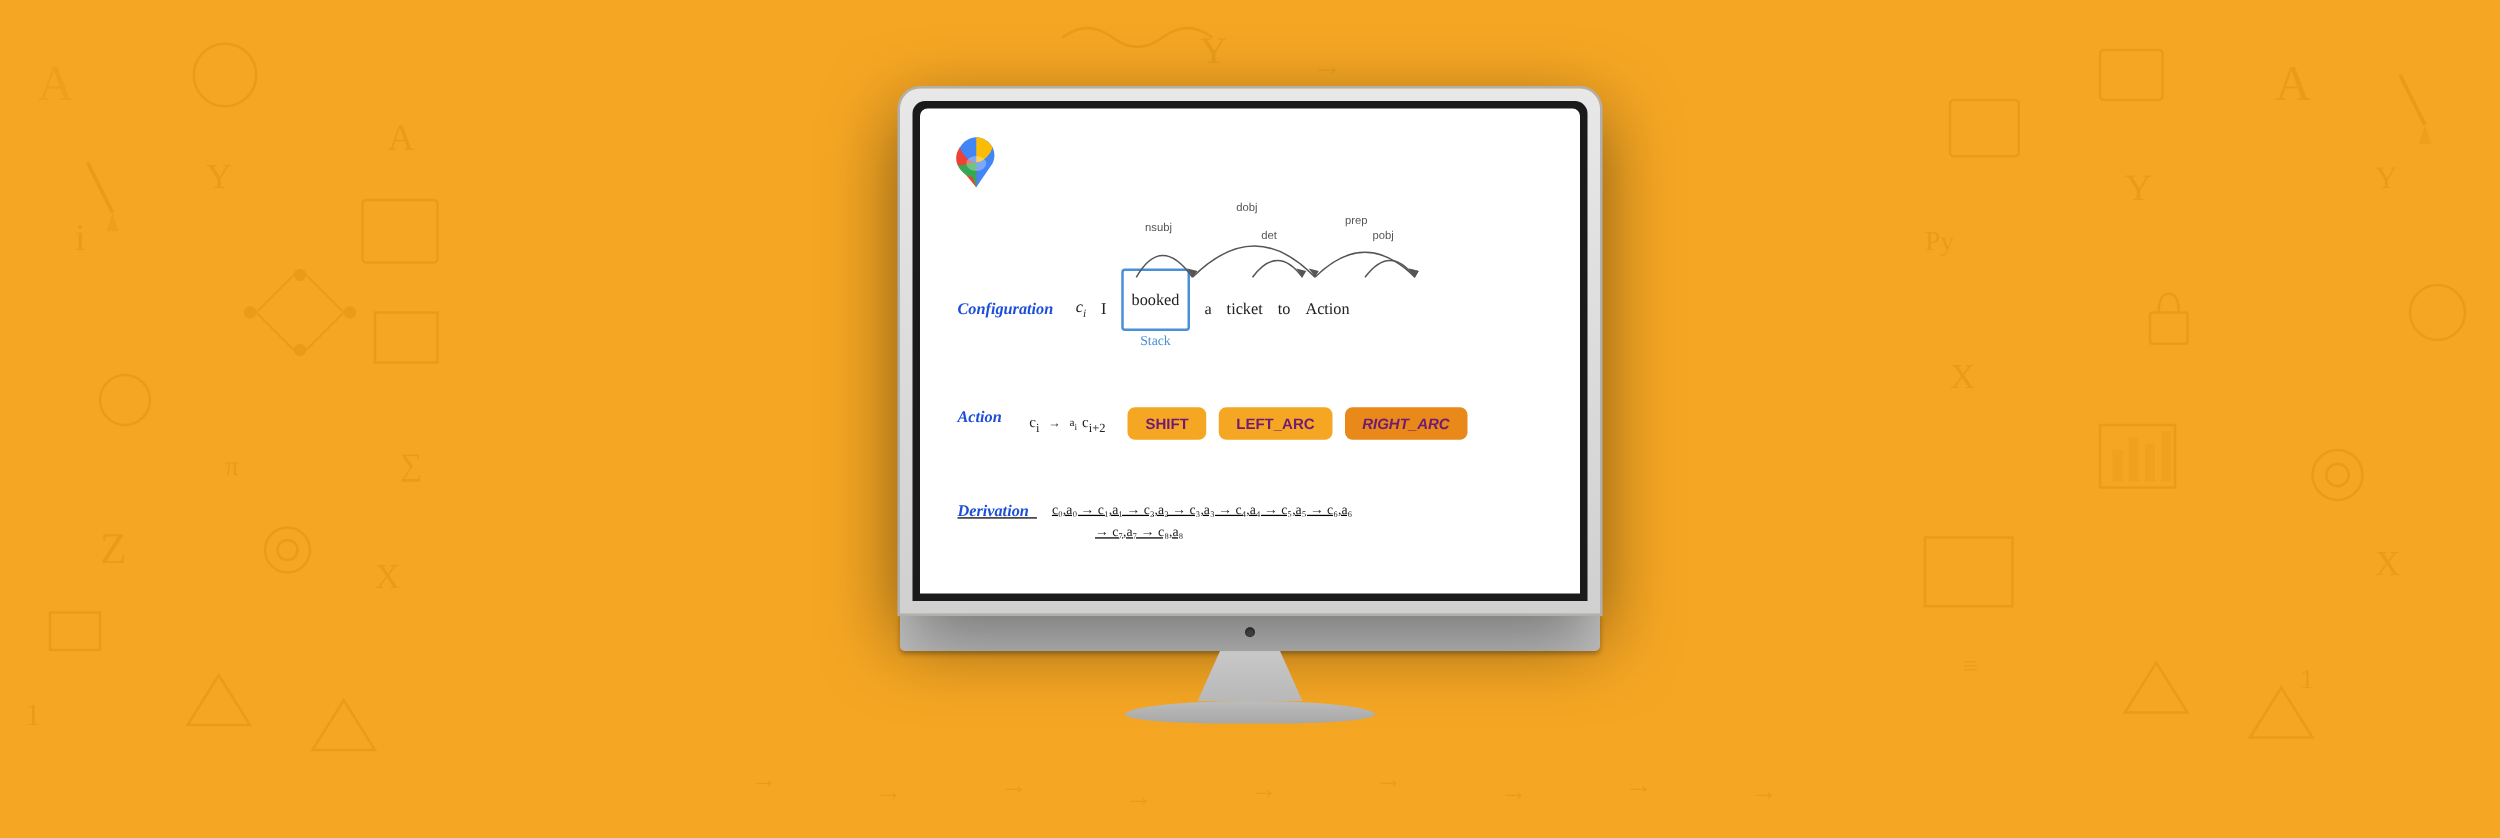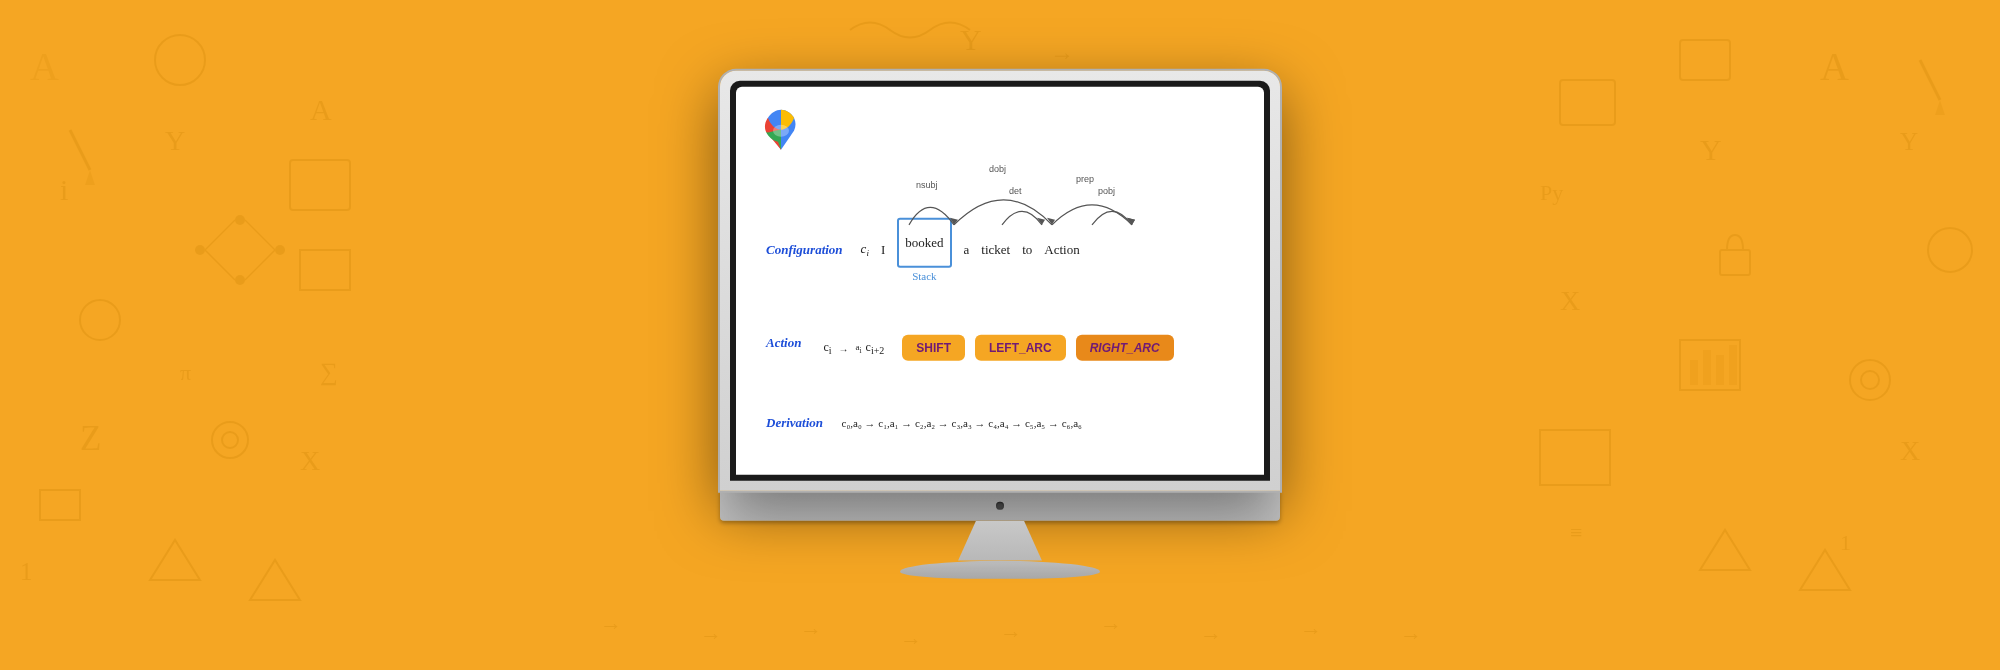--- a/index.html
+++ b/index.html
@@ -177,20 +177,21 @@
     .action-btn.highlighted {
       background: #E8891A;
       font-style: italic;
     }
 
     
     .derivation-row {
       display: flex;
       flex-direction: column;
       margin-top: 4px;
+      text-decoration: underline;
     }
 
     .derivation-formula {
       font-size: 11px;
       font-family: 'Times New Roman', serif;
       color: #222;
       line-height: 1.6;
     }
 
     .derivation-line {
@@ -403,20 +404,23 @@
             <button class="action-btn">SHIFT</button>
             <button class="action-btn">LEFT_ARC</button>
             <button class="action-btn highlighted">RIGHT_ARC</button>
           </div>
 
           <div class="derivation-row">
             <div class="derivation-line">
               <span class="section-label">Derivation&nbsp;&nbsp;</span>
               <span class="derivation-formula">c₀,a₀ → c₁,a₁ → c₂,a₂ → c₃,a₃ → c₄,a₄ → c₅,a₅ → c₆,a₆</span>
             </div>
+            <div class="derivation-line" style="padding-left: 110px;">
+              <span class="derivation-formula">→ c₇,a₇ → c₈,a₈</span>
+            </div>
           </div>
 
         </div>
       </div>
     </div>
   </div>
 
   <div class="monitor-chin">
     <div class="camera-dot"></div>
   </div>

